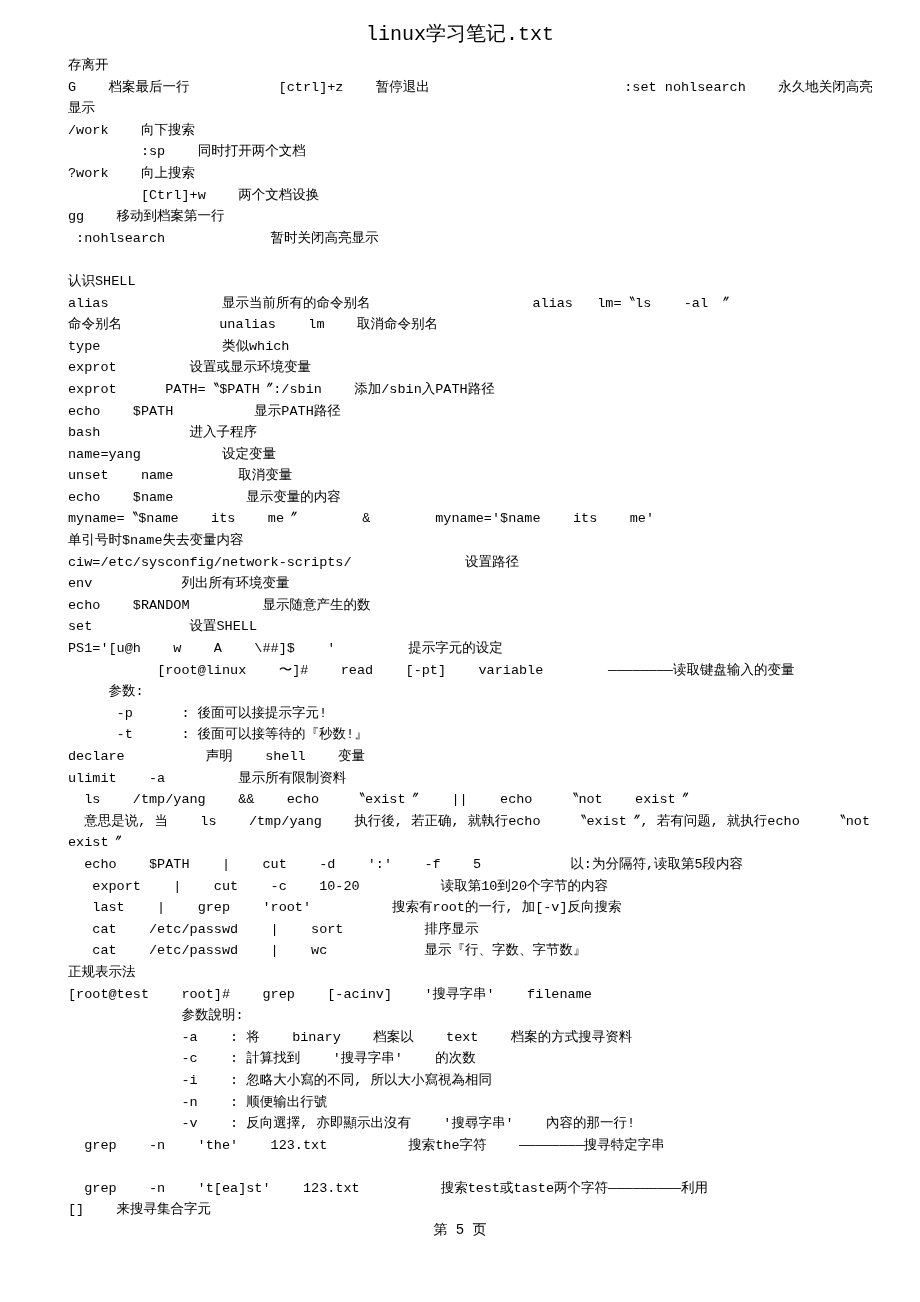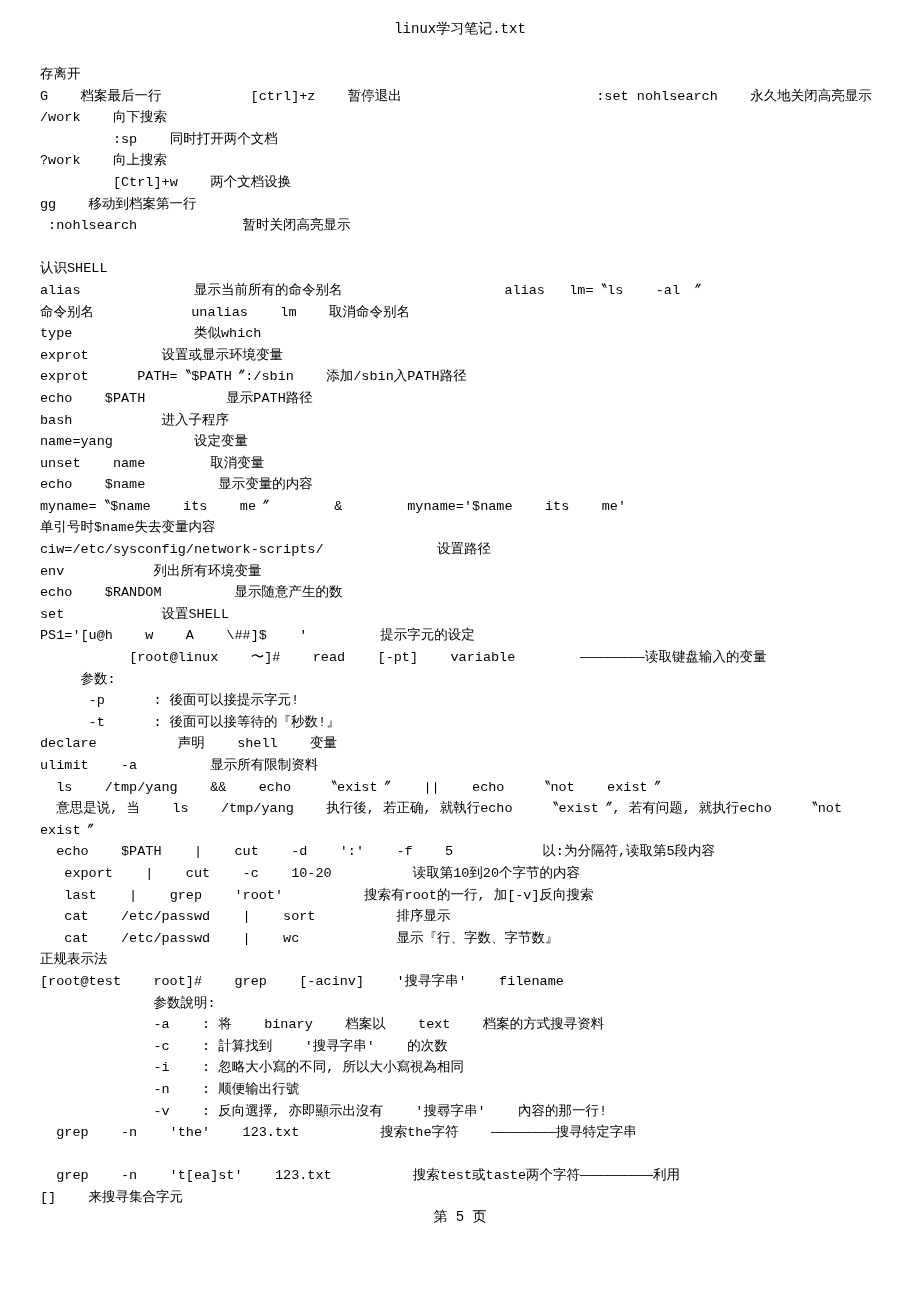--- a/index.html
+++ b/index.html
@@ -11,27 +11,28 @@
       background: #ffffff;
       font-family: 'Courier New', Courier, monospace;
       font-size: 14px;
       color: #000000;
       width: 920px;
       min-height: 1302px;
       padding: 20px 40px;
     }
     .page-title {
       text-align: center;
-      margin-bottom: 26px;
-      font-size: 14px;
+      margin-bottom: 8px;
+      font-size: 20px;
     }
     .content {
       white-space: pre-wrap;
       line-height: 1.6;
       font-size: 13.5px;
+      margin-left: 28px;
     }
     .page-footer {
       text-align: center;
       font-size: 14px;
     }
   </style>
 </head>
 <body>
 
 <div class="page-title">linux学习笔记.txt</div>

